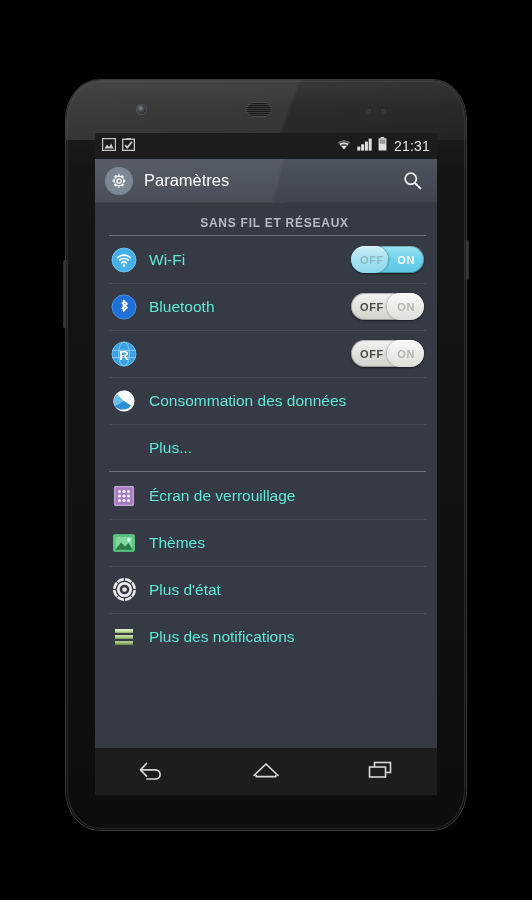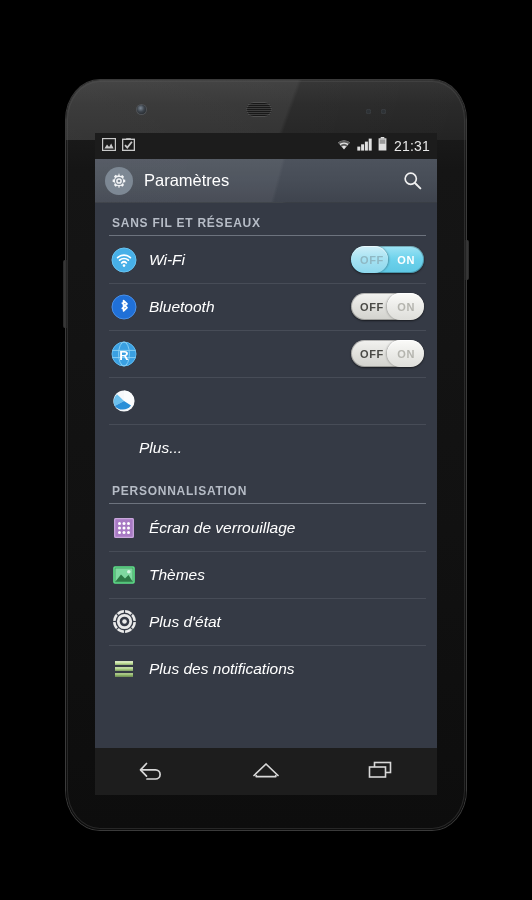--- a/index.html
+++ b/index.html
@@ -18,20 +18,21 @@
   
   #phone-device {
     position: absolute;
     left: 66px;
     top: 80px;
     width: 400px;
     height: 750px;
     background: linear-gradient(180deg, #2b2b2b 0%, #1d1d1d 4%, #151515 12%, #111111 60%, #0d0d0d 100%);
     border-radius: 34px / 40px;
     box-shadow: 0 0 0 1px #3a3a3a, 0 2px 12px rgba(0,0,0,0.9);
+    text-align: center;
   }
   #phone-device::after {
     content: "";
     position: absolute;
     left: 1px; top: 1px; right: 1px; bottom: 1px;
     border-radius: 33px / 39px;
     border: 1px solid rgba(90,90,90,0.35);
     pointer-events: none;
   }
 
@@ -203,27 +204,26 @@
     background: #474c57;
   }
   .item-icon {
     width: 26px; height: 26px;
     flex: 0 0 auto;
     display: flex;
     align-items: center;
     justify-content: center;
   }
   .item-label {
-    color: #ffffff;
+    color: #5eead4;
     font-size: 15.5px;
     margin-left: 12px;
     white-space: nowrap;
-    font-style: italic;
-  }
-  .item-label.no-icon { margin-left: 28px; }
+  }
+  .item-label.no-icon { margin-left: 38px; }
 
   
   .toggle-switch {
     margin-left: auto;
     width: 73px;
     height: 27px;
     border-radius: 14px;
     position: relative;
     flex: 0 0 auto;
     box-shadow: 0 1px 2px rgba(0,0,0,0.55), inset 0 0 0 1px rgba(0,0,0,0.25);
@@ -434,27 +434,27 @@
 
       <div class="list-item">
         <span class="item-icon">
           <svg width="26" height="26" viewBox="0 0 26 26">
             <circle cx="13" cy="13" r="10.6" fill="#f6f8fa"></circle>
             <path d="M13 13 L13 2.4 A10.6 10.6 0 0 1 21.4 18.6 Z" fill="#fbfcfd"></path>
             <path d="M13 13 L3.6 18 A10.6 10.6 0 0 1 6 6.3 Z" fill="#6cc0ee"></path>
             <path d="M13 13 L3.6 18 A10.6 10.6 0 0 0 20 17.4 Z" fill="#2a8fd8"></path>
           </svg>
         </span>
+        <span class="item-label">Consommation des données</span>
       </div>
 
       <div class="list-item">
         <span class="item-label no-icon">Plus...</span>
       </div>
 
-      <div class="section-header">PERSONNALISATION</div>
       <div class="section-rule"></div>
 
       <div class="list-item">
         <span class="item-icon">
           <svg width="24" height="24" viewBox="0 0 24 24">
             <rect x="2" y="2" width="20" height="20" rx="1.5" fill="#a87ac4"></rect>
             <rect x="2.7" y="2.7" width="18.6" height="18.6" rx="1.2" fill="none" stroke="#c9a8dc" stroke-width="1.2"></rect>
             <circle cx="7.5" cy="7.5" r="1.5" fill="#ffffff"></circle>
             <circle cx="12" cy="7.5" r="1.5" fill="#ffffff"></circle>
             <circle cx="16.5" cy="7.5" r="1.5" fill="#ffffff"></circle>

